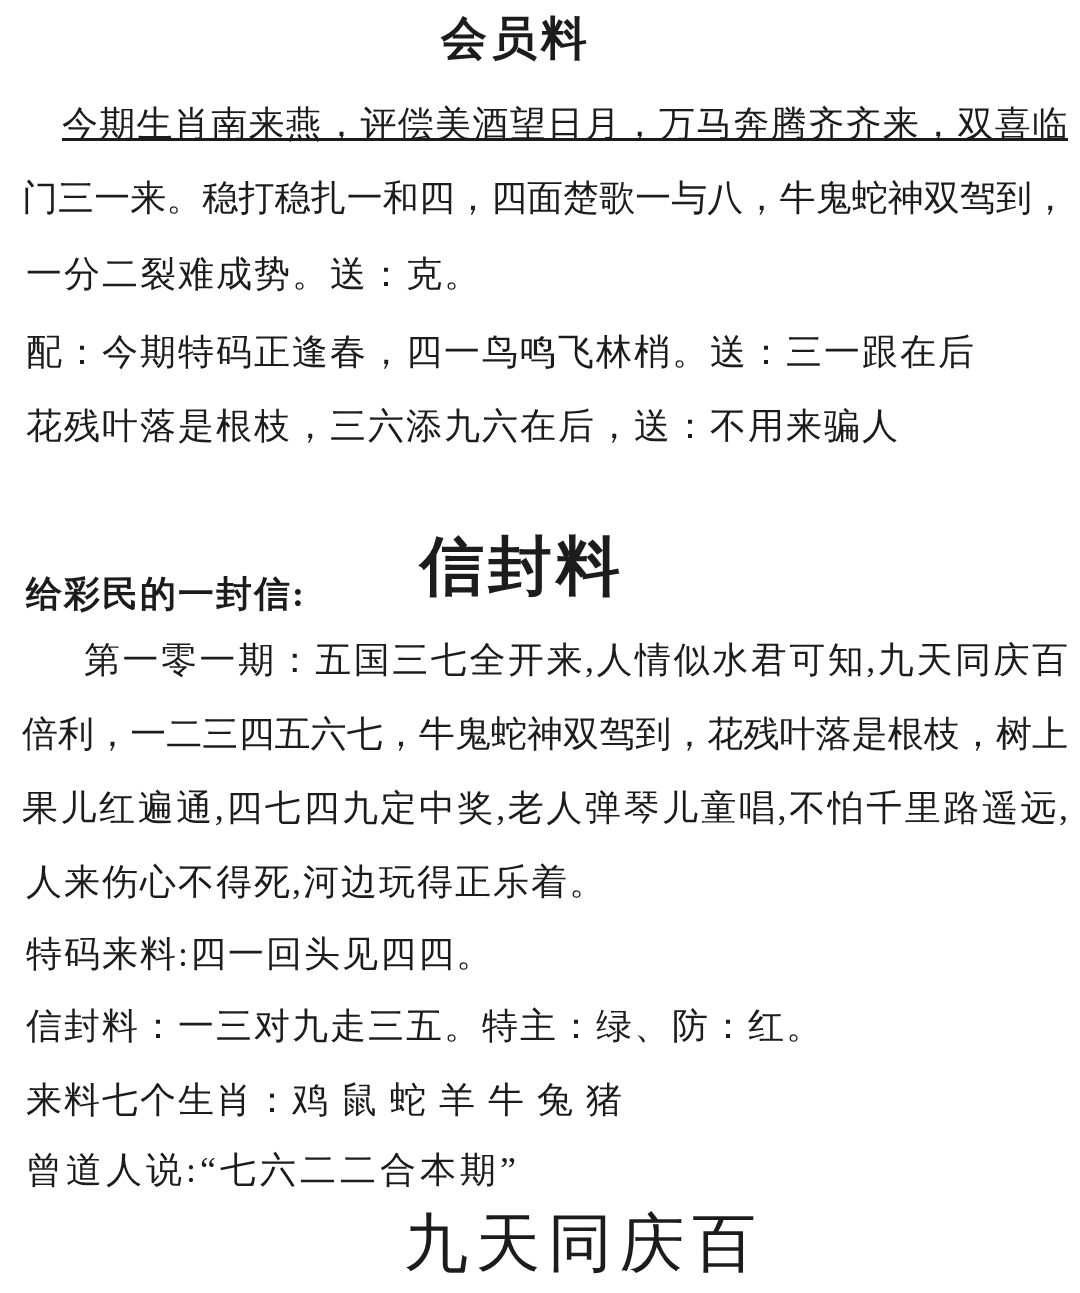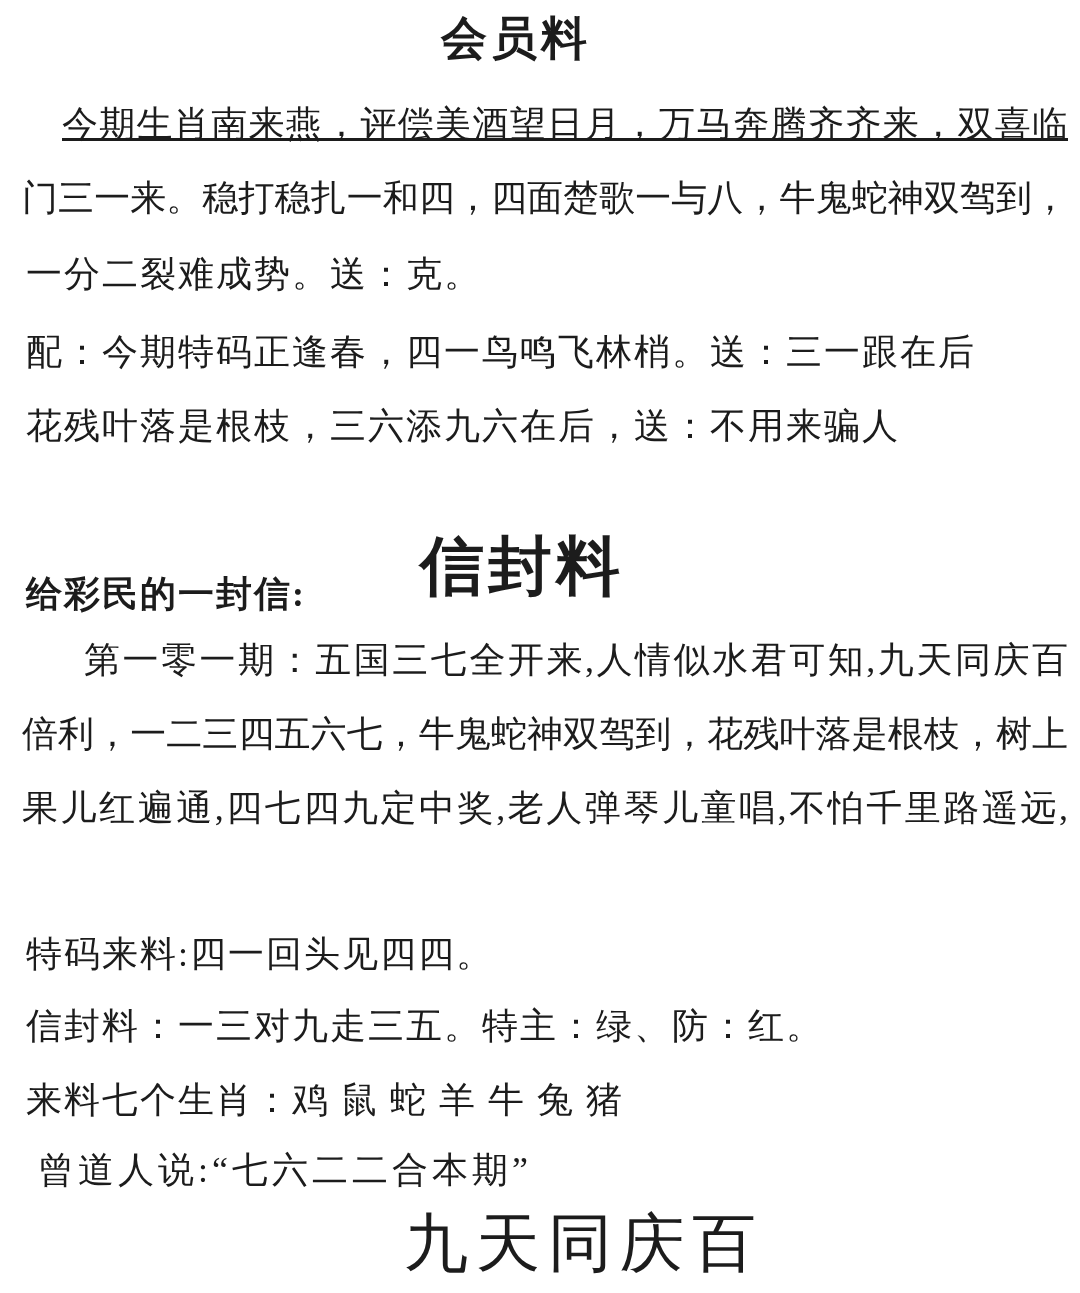--- a/index.html
+++ b/index.html
@@ -49,21 +49,21 @@
   #danshuang-line{top:478px;}
   #t-envelope{left:522px;top:492px;font-size:64px;margin-top:40px;}
   #intro-line{top:572px;font-weight:bold;}
   #p2l1{top:638px;}
   #p2l2{top:712px;}
   #p2l3{top:786px;}
   #p2l4{top:860px;}
   #tema-line{top:932px;text-align:center;}
   #xinfeng-line{top:1004px;}
   #shengxiao-line{top:1078px;}
-  #zengdao-line{top:1148px;letter-spacing:4px;margin-left:12px;}
+  #zengdao-line{top:1148px;letter-spacing:4px;}
 
   
   .watermark{
     position:absolute;
     left:8px;top:1199px;
     z-index:1;
     font-family:"Liberation Sans","DejaVu Sans",sans-serif;
     font-weight:700;
     font-size:76px;line-height:1;
     letter-spacing:1px;
@@ -102,20 +102,21 @@
   <div class="sec-title" id="t-envelope">信封料</div>
 
   <div class="ll" id="intro-line">给彩民的一封信:</div>
 
   <div class="jl indent2" id="p2l1">第一零一期：五国三七全开来,人情似水君可知,九天同庆百</div>
 
   <div class="jl" id="p2l2">倍利，一二三四五六七，牛鬼蛇神双驾到，花残叶落是根枝，树上</div>
 
   <div class="jl" id="p2l3">果儿红遍通,四七四九定中奖,老人弹琴儿童唱,不怕千里路遥远,</div>
 
+  <div class="ll" id="p2l4">人来伤心不得死,河边玩得正乐着。</div>
 
   <div class="ll" id="tema-line">特码来料:四一回头见四四。</div>
 
   <div class="ll" id="shengxiao-line">来料七个生肖：鸡 鼠 蛇 羊 牛 兔 猪</div>
 
   <div class="ll" id="xinfeng-line">信封料：一三对九走三五。特主：绿、防：红。</div>
 
   <div class="ll" id="zengdao-line">曾道人说:“七六二二合本期”</div>
 
 

